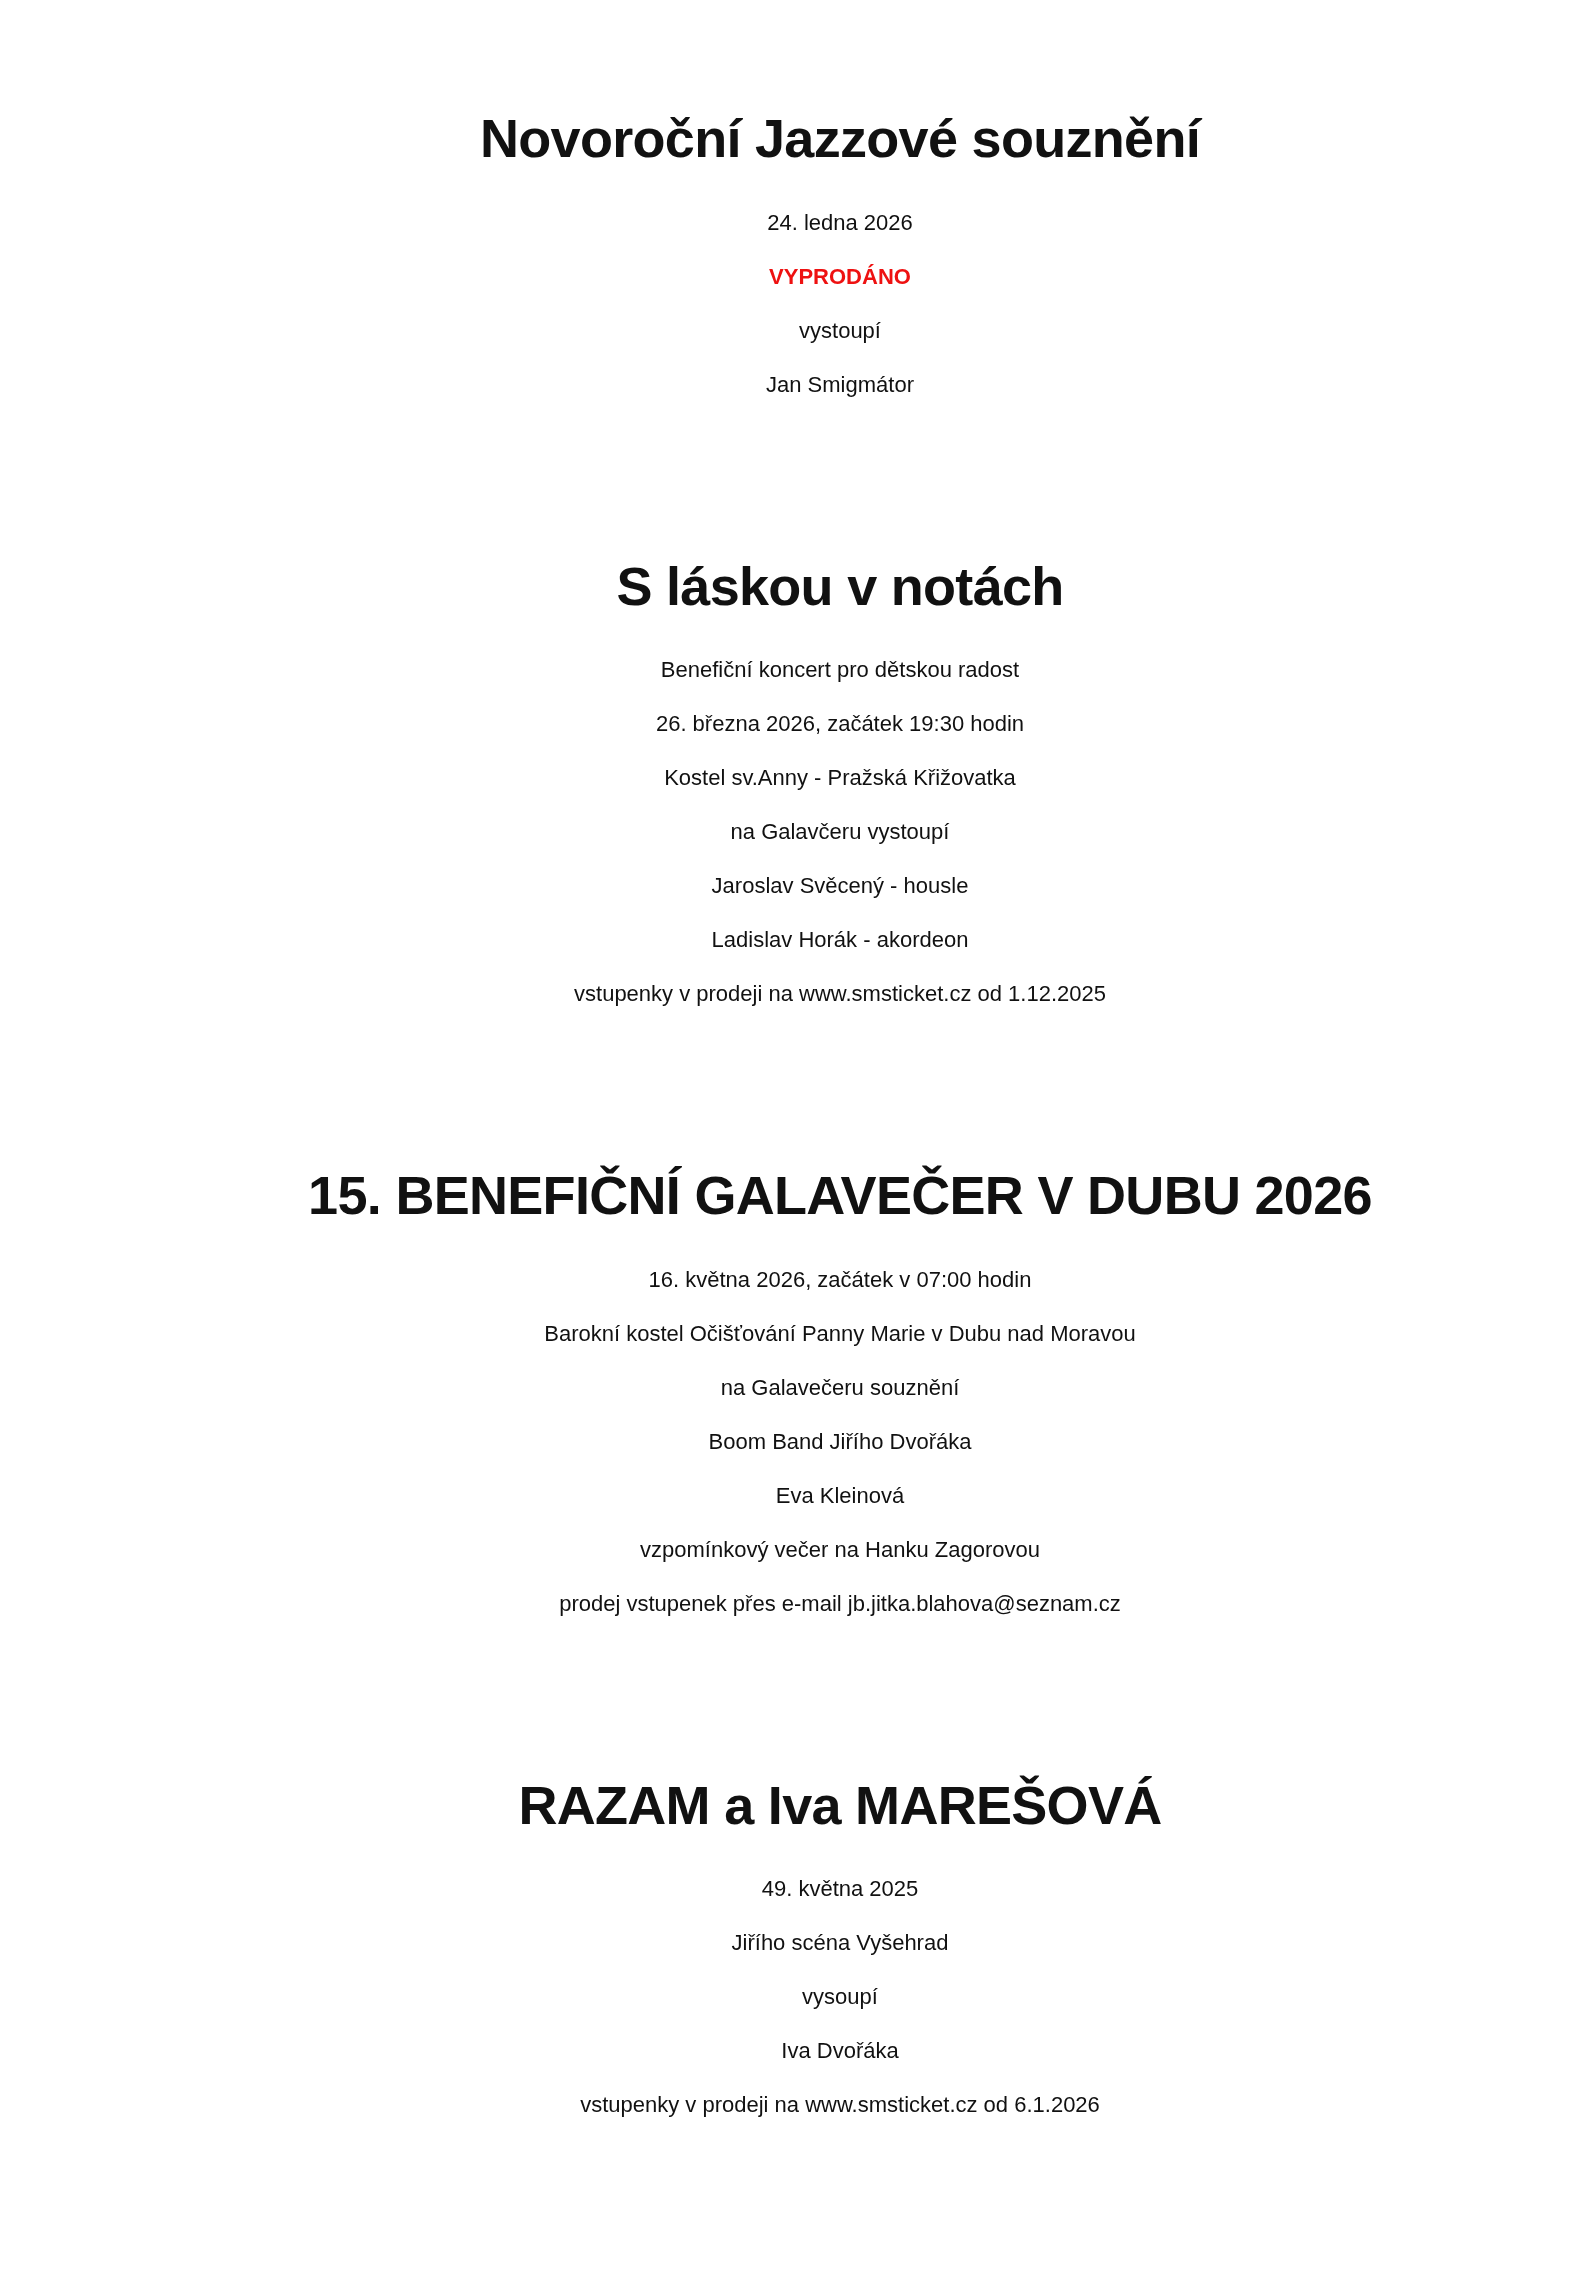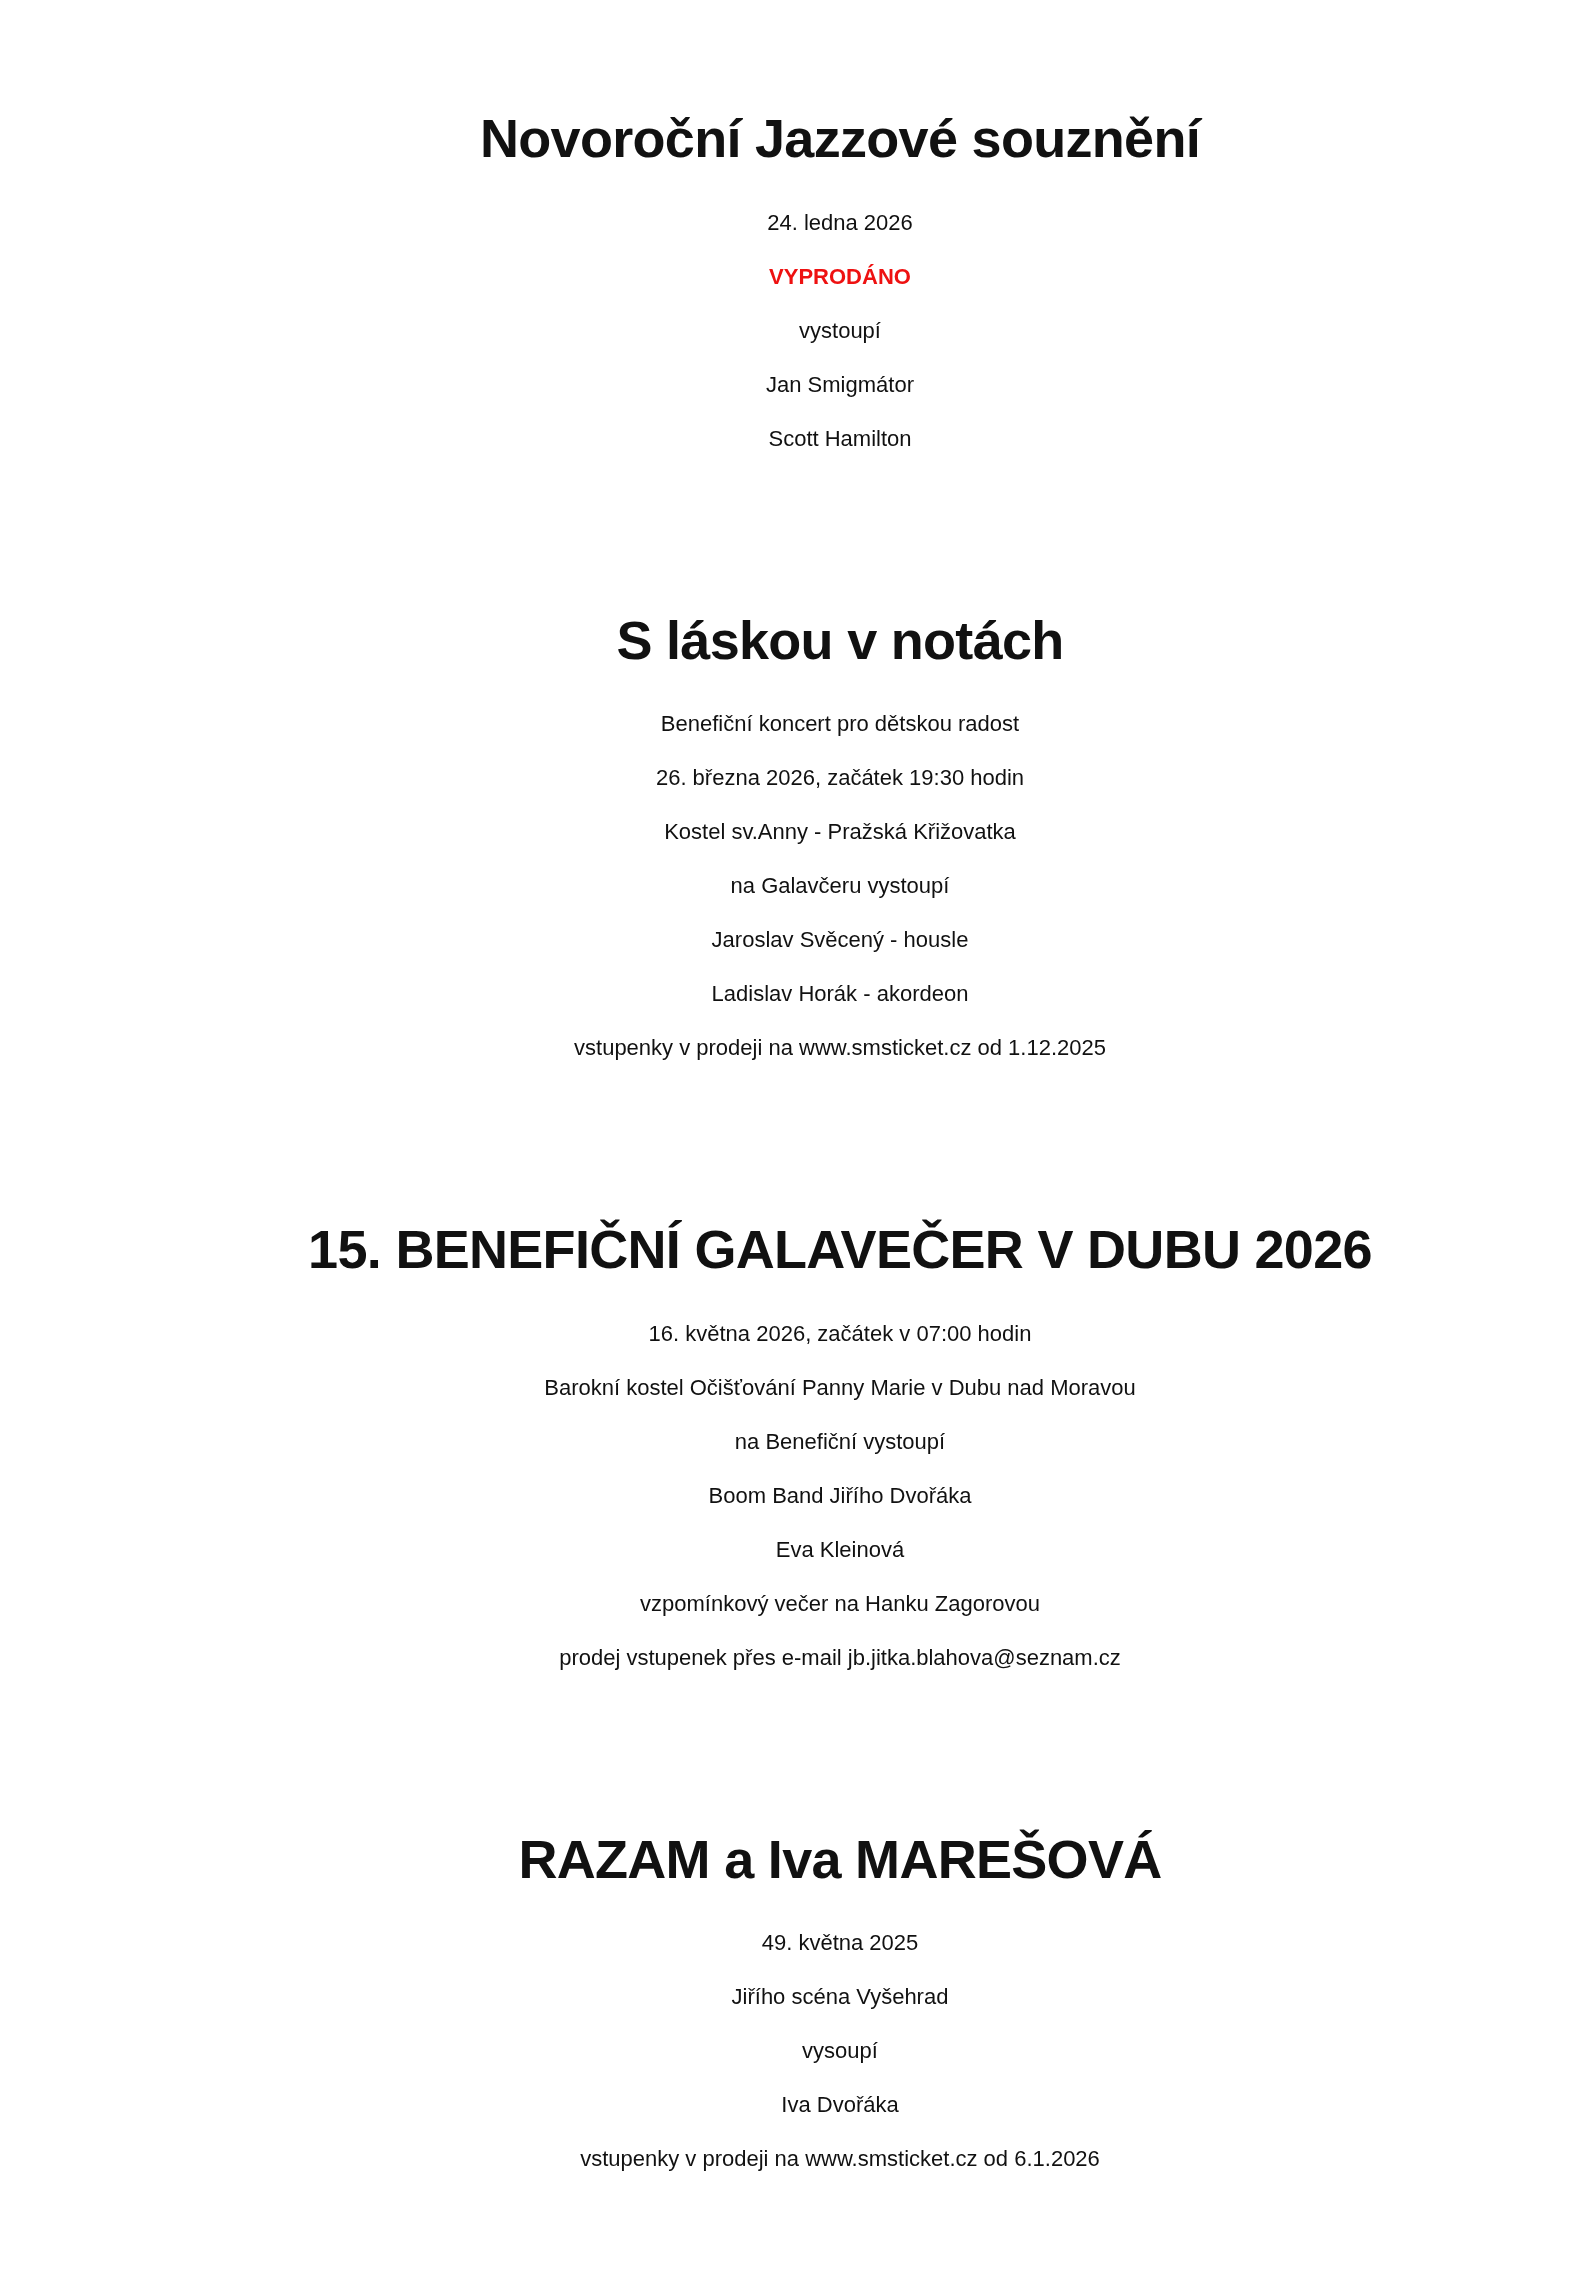--- a/index.html
+++ b/index.html
@@ -47,39 +47,38 @@
 <body>
 
 <div class="page">
 
   <section class="event">
     <h1 class="event-title">Novoroční Jazzové souznění</h1>
     <p class="event-line">24. ledna 2026</p>
     <p class="event-line soldout">VYPRODÁNO</p>
     <p class="event-line">vystoupí</p>
     <p class="event-line">Jan Smigmátor</p>
-    <p class="event-line">Scott Hamilton</p>
   </section>
 
   <section class="event">
     <h1 class="event-title">S láskou v notách</h1>
     <p class="event-line">Benefiční koncert pro dětskou radost</p>
     <p class="event-line">26. března 2026, začátek 19:30 hodin</p>
     <p class="event-line">Kostel sv.Anny - Pražská Křižovatka</p>
     <p class="event-line">na Galavčeru vystoupí</p>
     <p class="event-line">Jaroslav Svěcený - housle</p>
     <p class="event-line">Ladislav Horák - akordeon</p>
     <p class="event-line">vstupenky v prodeji na www.smsticket.cz od 1.12.2025</p>
   </section>
 
   <section class="event">
     <h1 class="event-title">15. BENEFIČNÍ GALAVEČER V DUBU 2026</h1>
     <p class="event-line">16. května 2026, začátek v 07:00 hodin</p>
     <p class="event-line">Barokní kostel Očišťování Panny Marie v Dubu nad Moravou</p>
-    <p class="event-line">na Benefiční vystoupí</p>
+    <p class="event-line">na Galavečeru souznění</p>
     <p class="event-line">Boom Band Jiřího Dvořáka</p>
     <p class="event-line">Eva Kleinová</p>
     <p class="event-line">vzpomínkový večer na Hanku Zagorovou</p>
     <p class="event-line">prodej vstupenek přes e-mail jb.jitka.blahova@seznam.cz</p>
   </section>
 
   <section class="event">
     <h1 class="event-title">RAZAM a Iva MAREŠOVÁ</h1>
     <p class="event-line">49. května 2025</p>
     <p class="event-line">Jiřího scéna Vyšehrad</p>

